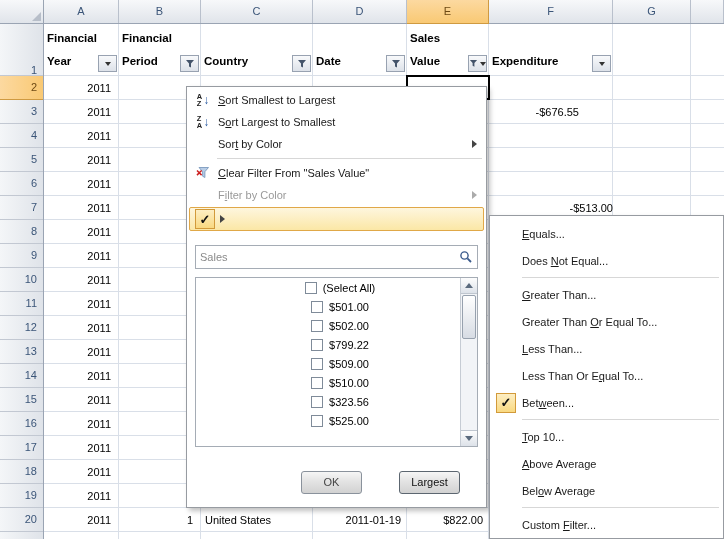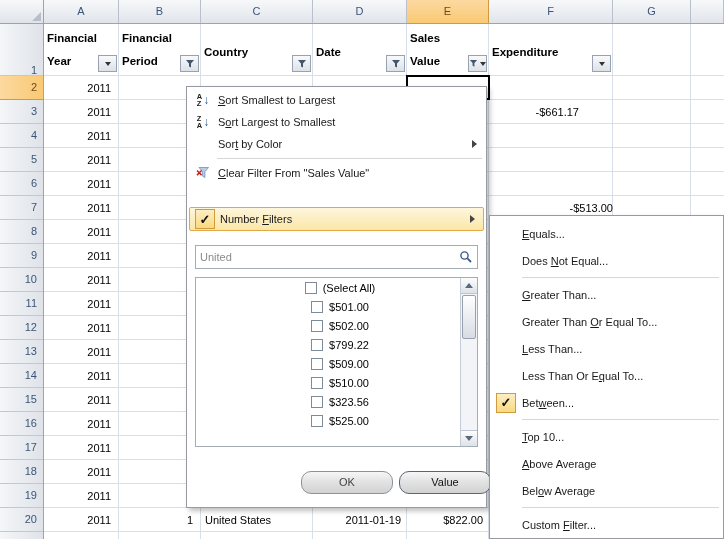--- a/index.html
+++ b/index.html
@@ -27,21 +27,21 @@
 
   
   .vline { position:absolute; top:24px; bottom:0; width:1px; background:#d9dfe8; z-index:1; }
   .hline { position:absolute; left:44px; right:0; top:75px; height:1px; background:#d9dfe8; z-index:1; }
   .hrep { position:absolute; left:44px; right:0; top:76px; height:463px; z-index:1;
     background:repeating-linear-gradient(to bottom, transparent 0 23px, #d9dfe8 23px 24px); }
 
   
   .hcell { position:absolute; top:24px; height:52px; z-index:2; }
   .hlbl { position:absolute; top:3px; left:3px; font-weight:bold; font-size:11.5px; line-height:23px; }
-  .hlbl.bottom { top:auto; bottom:12px; }
+  .hlbl.bottom { top:auto; bottom:3px; }
   .fbtn { position:absolute; right:2px; bottom:4px; width:19px; height:17px;
     border:1px solid #98a2b1; background:linear-gradient(#f8f9fb,#dde2e9);
     display:flex; align-items:center; justify-content:center; gap:2px; cursor:pointer; }
   .dd { width:0; height:0; border-left:3px solid transparent; border-right:3px solid transparent; border-top:4px solid #333; }
 
   
   .cell { position:absolute; height:24px; line-height:24px; z-index:2; }
   .num { text-align:right; }
 
   
@@ -79,21 +79,21 @@
   .vscroll { position:absolute; right:0; top:0; bottom:0; width:17px; background:#f2f4f7; border-left:1px solid #c6ccd4; }
   .sbtn { position:absolute; left:0; right:0; height:16px; background:linear-gradient(#fdfdfd,#dde2e9);
     display:flex; align-items:center; justify-content:center; }
   .sbtn.up { top:0; border-bottom:1px solid #bfc6cf; }
   .sbtn.down { bottom:0; border-top:1px solid #bfc6cf; }
   .tri-up { width:0; height:0; border-left:4px solid transparent; border-right:4px solid transparent; border-bottom:5px solid #5a6a7d; }
   .tri-down { width:0; height:0; border-left:4px solid transparent; border-right:4px solid transparent; border-top:5px solid #5a6a7d; }
   .sthumb { position:absolute; left:1px; right:1px; top:17px; height:44px; border:1px solid #97a1ae;
     border-radius:2px; background:linear-gradient(#ffffff,#d7dce4); }
 
-  .btn { position:absolute; top:384px; width:92px; height:23px; border:1px solid #8a929c; border-radius:10px;
+  .btn { position:absolute; top:384px; width:61px; height:23px; border:1px solid #8a929c; border-radius:3px;
     background:linear-gradient(#f6f6f6,#e3e3e3 45%,#d2d2d2); text-align:center; line-height:21px; cursor:pointer; }
   .btn.ok { left:114px; color:#444; }
   .btn.cancel { left:212px; border-color:#5c6670; color:#111; }
 
   
   .smenu { position:absolute; left:489px; top:215px; width:235px; height:324px;
     background:#fff; border:1px solid #979ba1; box-shadow:3px 3px 5px rgba(0,0,0,.25);
     z-index:20; padding-top:4px; }
   .smi { height:27px; display:flex; align-items:center; cursor:pointer; }
   .sic { width:32px; display:flex; align-items:center; justify-content:center; flex:none; }
@@ -211,21 +211,21 @@
   <div class="cell num" style="left:44px;width:75px;top:316px;padding-right:8px">2011</div>
   <div class="cell num" style="left:44px;width:75px;top:340px;padding-right:8px">2011</div>
   <div class="cell num" style="left:44px;width:75px;top:364px;padding-right:8px">2011</div>
   <div class="cell num" style="left:44px;width:75px;top:388px;padding-right:8px">2011</div>
   <div class="cell num" style="left:44px;width:75px;top:412px;padding-right:8px">2011</div>
   <div class="cell num" style="left:44px;width:75px;top:436px;padding-right:8px">2011</div>
   <div class="cell num" style="left:44px;width:75px;top:460px;padding-right:8px">2011</div>
   <div class="cell num" style="left:44px;width:75px;top:484px;padding-right:8px">2011</div>
   <div class="cell num" style="left:44px;width:75px;top:508px;padding-right:8px">2011</div>
 
-  <div class="cell num" style="left:489px;width:124px;top:100px;padding-right:34px">-$661.17</div>
+  <div class="cell num" style="left:489px;width:124px;top:100px;padding-right:34px">-$676.55</div>
   <div class="cell num" style="left:489px;width:124px;top:196px;">-$513.00</div>
 
   <div class="cell num" style="left:119px;width:82px;top:508px;padding-right:8px">1</div>
   <div class="cell" style="left:201px;width:112px;top:508px;padding-left:4px">United States</div>
   <div class="cell num" style="left:313px;width:94px;top:508px;padding-right:6px">2011-01-19</div>
   <div class="cell num" style="left:407px;width:82px;top:508px;padding-right:6px">$822.00</div>
 
   <div class="selbox"></div>
 
   <div class="fmenu">
@@ -260,30 +260,34 @@
 
     <div class="mi" style="top:75px">
       <span class="ic">
         <svg width="14" height="14" viewBox="0 0 14 14">
           <path d="M3 1.5 h9.5 l-3.6 4.2 v5.8 l-2.3 -1.3 v-4.5 z" fill="#b9cde6" stroke="#7091b8" stroke-width="0.8"></path>
           <path d="M1 4.5 l4.6 4.6 M5.6 4.5 l-4.6 4.6" stroke="#cc2020" stroke-width="1.5"></path>
         </svg>
       </span>
       <span class="mlbl"><u>C</u>lear Filter From "Sales Value"</span>
     </div>
+    <div class="mi" style="top:97px">
+      <span class="ic"></span>
+      <span class="mlbl dis">F<u>i</u>lter by Color</span>
+      <span class="sub-arrow dis"></span>
+    </div>
     <div class="mi hl" style="top:120px">
       <span class="ic">
           <span class="chk">✓</span>
         </span>
-      <span class="mlbl">Number <u>F</u>ilters</span>
       <span class="sub-arrow"></span>
     </div>
 
     <div class="searchbox">
-      <span class="ph">United</span>
+      <span class="ph">Sales</span>
       <svg width="14" height="14" viewBox="0 0 14 14">
         <circle cx="5.5" cy="5.5" r="3.6" fill="none" stroke="#3b5b8c" stroke-width="1.4"></circle>
         <line x1="8.4" y1="8.4" x2="12" y2="12" stroke="#3b5b8c" stroke-width="1.8"></line>
       </svg>
     </div>
 
     <div class="flist">
       <div class="fitem">
           <span class="cb"></span>
           <span>(Select All)</span>
@@ -321,21 +325,21 @@
             <span class="tri-up"></span>
           </div>
         <div class="sthumb"></div>
         <div class="sbtn down">
             <span class="tri-down"></span>
           </div>
       </div>
     </div>
 
     <div class="btn ok">OK</div>
-    <div class="btn cancel">Value</div>
+    <div class="btn cancel">Largest</div>
   </div>
 
   <div class="smenu">
     <div class="smi">
       <span class="sic"></span>
       <span class="slbl"><u>E</u>quals...</span>
     </div>
     <div class="smi">
       <span class="sic"></span>
       <span class="slbl">Does <u>N</u>ot Equal...</span>

